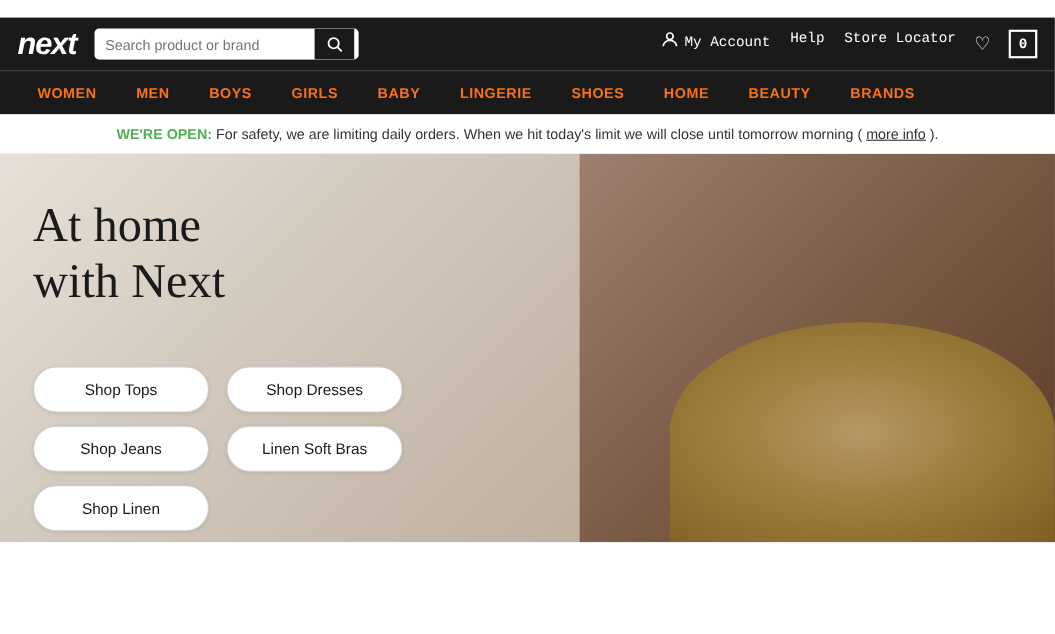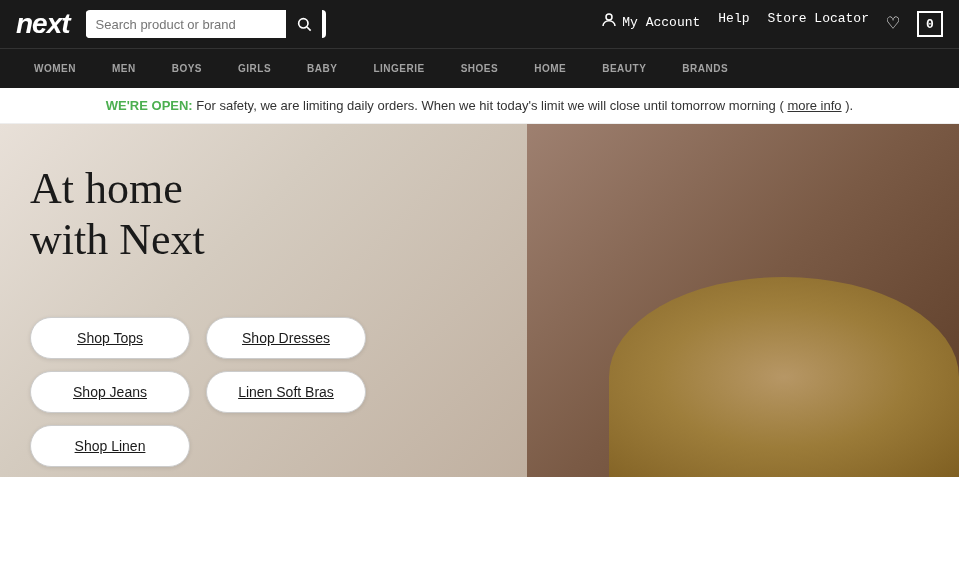--- a/index.html
+++ b/index.html
@@ -6,20 +6,21 @@
     body { font-family: Arial, Helvetica, sans-serif; width: 959px; overflow-x: hidden; }
 
     
     .header {
       background: #1a1a1a;
       display: flex;
       align-items: center;
       padding: 0 16px;
       height: 48px;
       gap: 16px;
+      margin-top: 16px;
     }
     .logo {
       color: white;
       font-size: 28px;
       font-weight: bold;
       letter-spacing: -1px;
       font-style: italic;
       flex-shrink: 0;
     }
     .search-bar {
@@ -88,22 +89,22 @@
     .nav {
       background: #1a1a1a;
       border-top: 1px solid #333;
       display: flex;
       align-items: center;
       padding: 0 16px;
       height: 40px;
       gap: 0;
     }
     .nav-item {
-      color: #a3a3a3;
-      font-size: 10px;
+      color: #f97316;
+      font-size: 13px;
       font-weight: 600;
       padding: 0 18px;
       height: 40px;
       display: flex;
       align-items: center;
       cursor: pointer;
       letter-spacing: 0.5px;
       text-transform: uppercase;
       white-space: nowrap;
       text-align: right;
@@ -188,21 +189,20 @@
       border-radius: 30px;
       padding: 12px 28px;
       font-size: 14px;
       font-weight: 500;
       color: #1a1a1a;
       cursor: pointer;
       white-space: nowrap;
       min-width: 160px;
       text-align: center;
       box-shadow: 0 1px 4px rgba(0,0,0,0.1);
-      text-decoration: underline;
     }
   </style>
 </head>
 <body>
 
 <header class="header">
   <div class="logo">next</div>
   <div class="search-bar">
     <input class="search-input" type="text" placeholder="Search product or brand" style="">
     <button class="search-btn">

